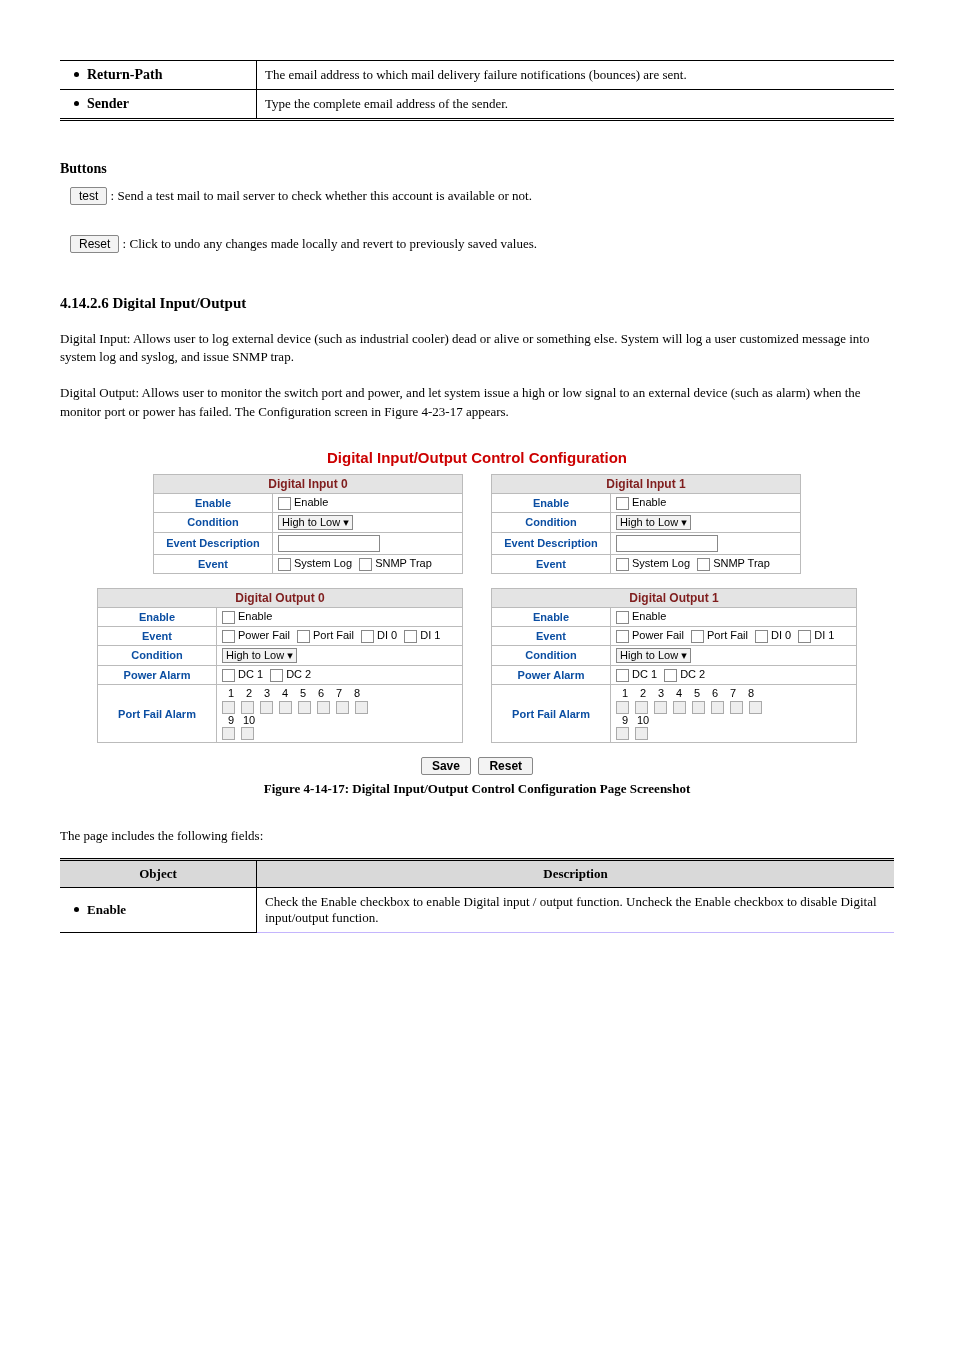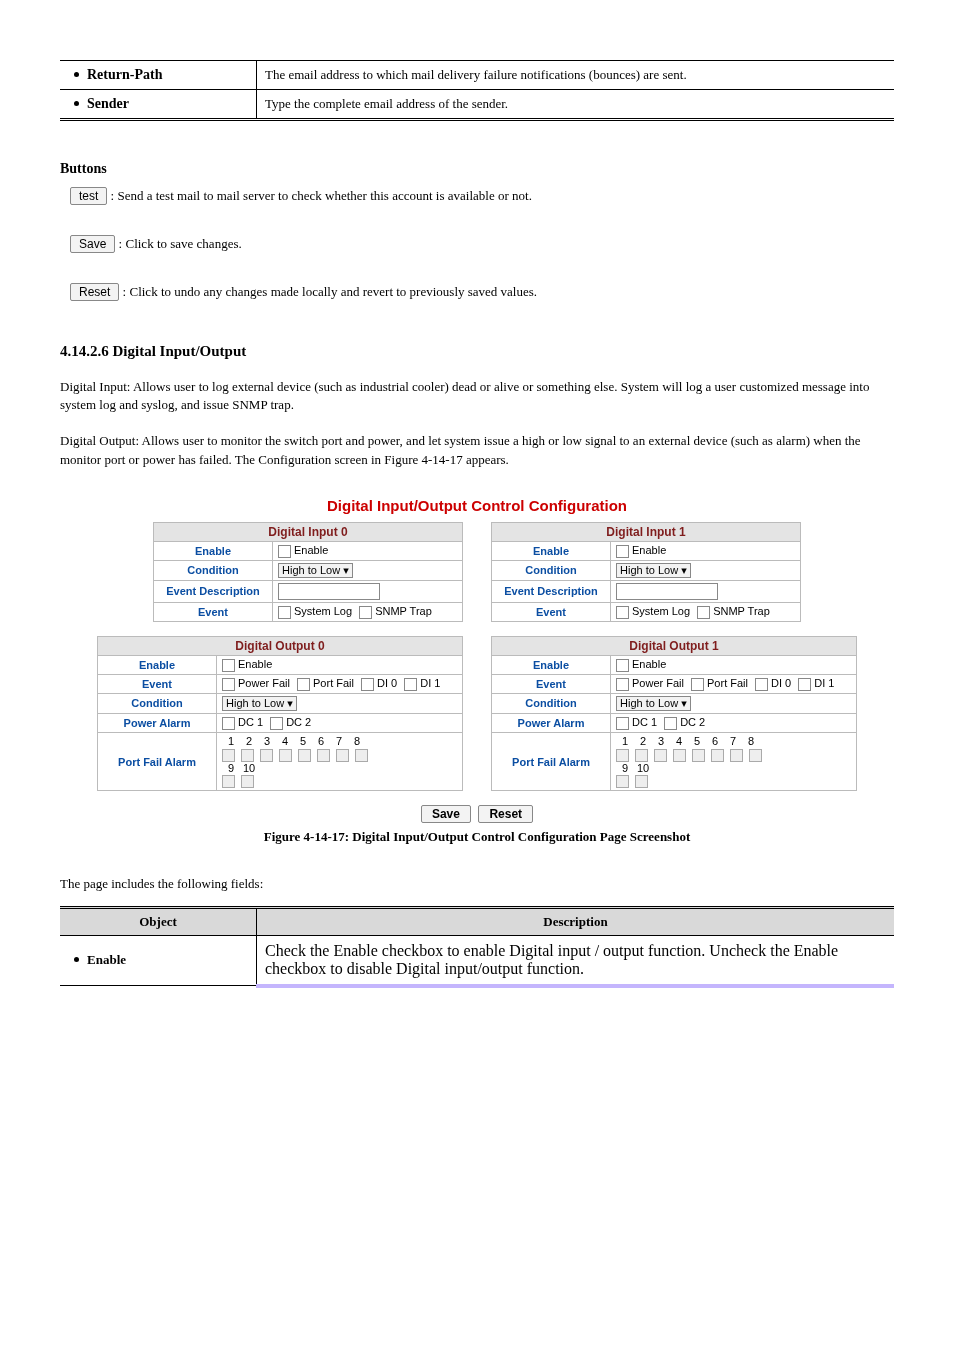--- a/index.html
+++ b/index.html
@@ -38,21 +38,21 @@
   .port-row { line-height:1.2; white-space:nowrap; font-family:Arial,sans-serif; }
   .port-row .num { display:inline-block; width:18px; text-align:center; font-size:11px; }
   .btnrow { text-align:center; margin-top:14px;font-weight:bold; }
   .std-btn { display:inline-block; border:1px solid #888; background:#f3f3f3; padding:1px 10px; font-family:sans-serif; font-size:12px; margin:0 2px; border-radius:2px; }
   .fig-caption { text-align:center; font-size:13px; font-weight:bold; margin-top:6px; margin-bottom: 30px; }
   
   .obj-table2 { width: 100%; border-collapse: collapse; margin-top:8px; }
   .obj-table2 th { background:#d9d9d9; text-align:center; font-weight:bold; border-top: 3px double #000; border-bottom:1px solid #000; padding:5px 8px; font-size:13px; }
   .obj-table2 th:first-child { border-right:1px solid #000; width:180px; }
   .obj-table2 td.bcell { border-bottom:1px solid #000; border-right:1px solid #000; padding:6px 8px; font-size:13px; }
-  .obj-table2 td.dcell { border-bottom:4px solid #c4b5fd; padding:6px 8px; font-size:16px; }
+  .obj-table2 td.dcell { border-bottom:1px solid #c4b5fd; padding:6px 8px; font-size:13px; }
 </style>
 </head>
 <body>
 <div class="page">
 
 <table class="obj-table">
   <tbody>
         <tr class="row">
           <td class="bullet-cell"><span class="bullet"></span><span class="obj-label">Return-Path</span></td>
           <td class="desc-cell">The email address to which mail delivery failure notifications (bounces) are sent.</td>
@@ -65,32 +65,28 @@
     </table>
 
 <div class="btn-section">
   <b>Buttons</b>
 
   <div class="btn-line">
     <span class="fake-btn">test</span>
     <span class="after">: Send a test mail to mail server to check whether this account is available or not.</span>
   </div>
   <div class="btn-line">
-    <span class="fake-btn">Save</span>
-    <span class="after">: Click to save changes.</span>
-  </div>
-  <div class="btn-line">
     <span class="fake-btn">Reset</span>
     <span class="after">: Click to undo any changes made locally and revert to previously saved values.</span>
   </div>
 </div>
 
 <div class="sec-h">4.14.2.6 Digital Input/Output</div>
 <p class="body-p">Digital Input: Allows user to log external device (such as industrial cooler) dead or alive or something else. System will log a user customized message into system log and syslog, and issue SNMP trap.</p>
-<p class="body-p">Digital Output: Allows user to monitor the switch port and power, and let system issue a high or low signal to an external device (such as alarm) when the monitor port or power has failed. The Configuration screen in Figure 4-14-17 appears.</p>
+<p class="body-p">Digital Output: Allows user to monitor the switch port and power, and let system issue a high or low signal to an external device (such as alarm) when the monitor port or power has failed. The Configuration screen in Figure 4-23-17 appears.</p>
 
 <div class="fig-wrap">
   <div class="fig-title">Digital Input/Output Control Configuration</div>
 
   <div class="panel-2col" style="justify-content:center;">
     <div style="max-width:310px;">
       <div class="blk-head">Digital Input 0</div>
       <table class="frm">
         <tbody>
               <tr>

